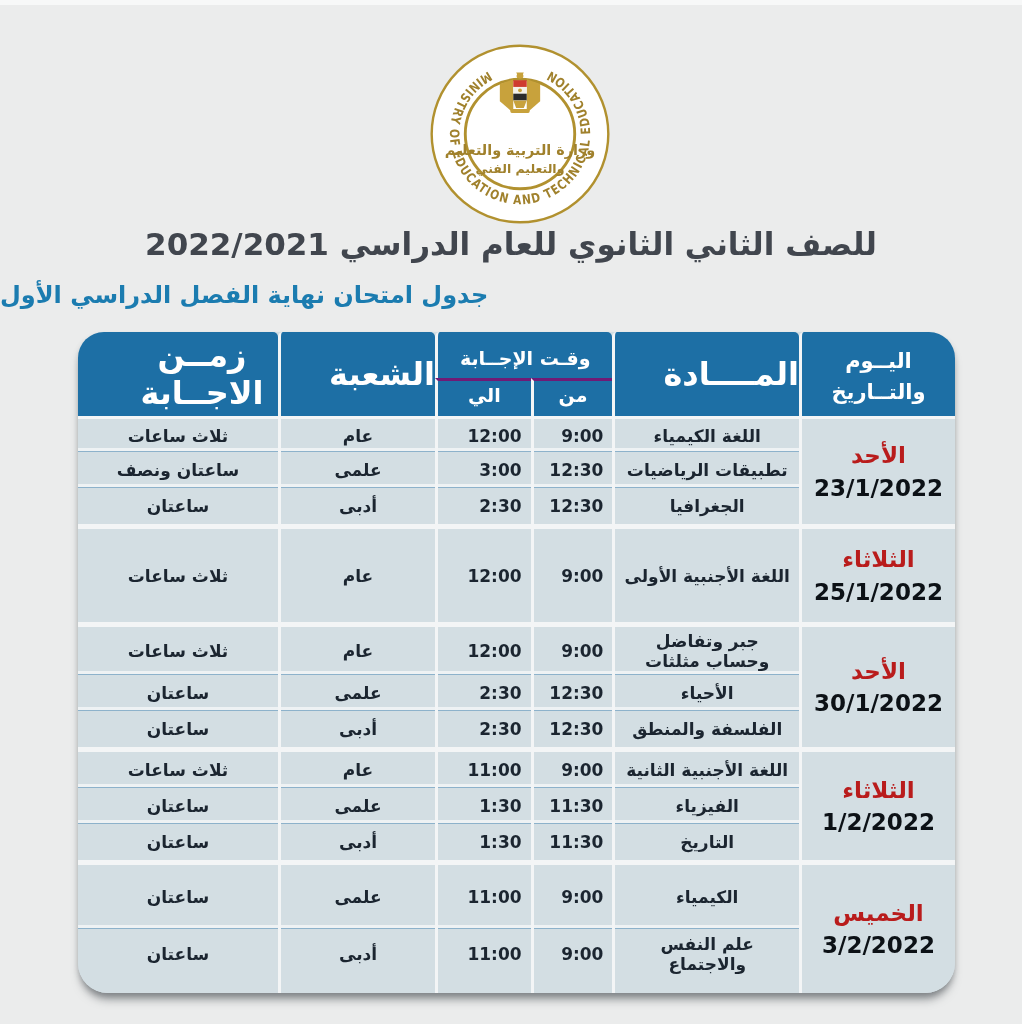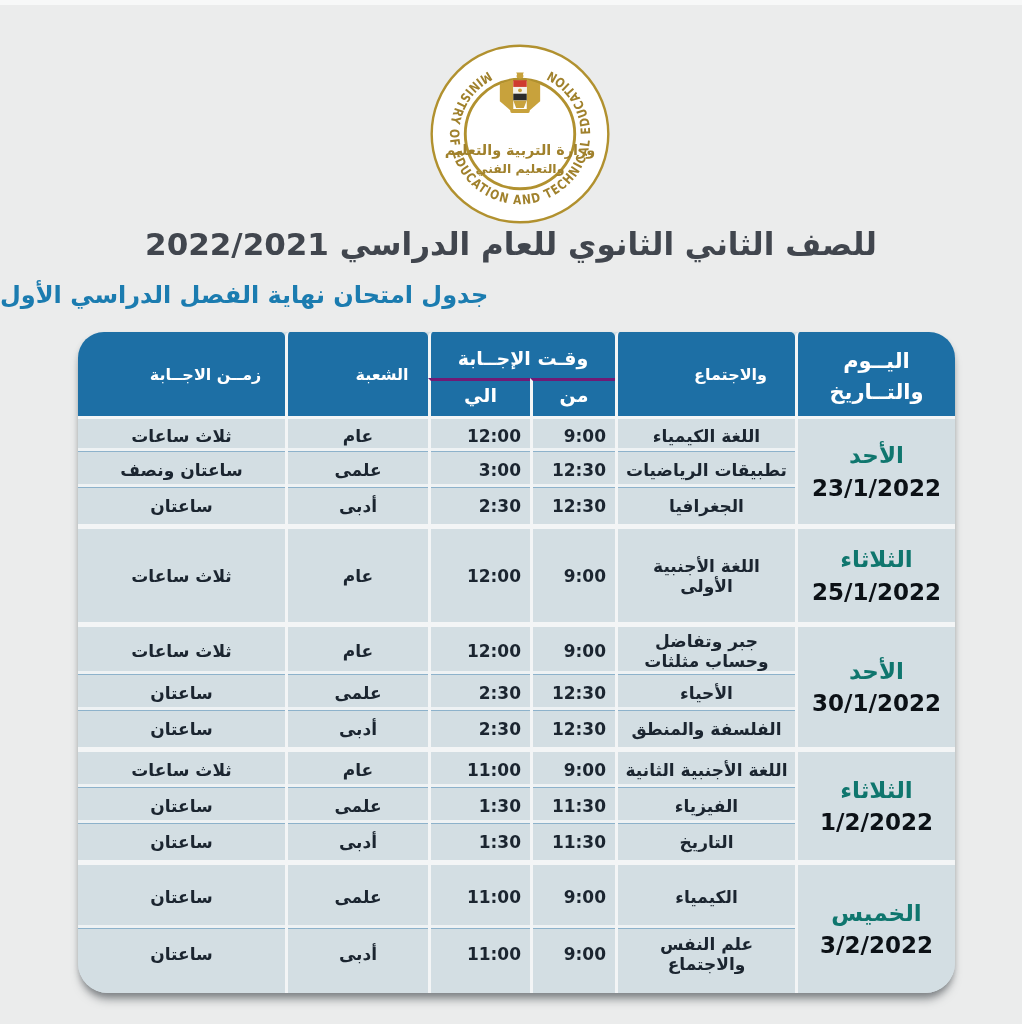--- a/index.html
+++ b/index.html
@@ -49,40 +49,40 @@
   }
   table{ width:100%; border-collapse:separate; border-spacing:0; direction:rtl; }
 
   th{
     background:var(--blue); color:#fff; font-weight:bold;
     text-align:center; vertical-align:middle;
   }
   thead th{ border-left:3px solid var(--gap); }
   thead th.c-duration{ border-left:none; }
   thead tr:first-child th{ border-radius:5px 5px 0 0; }
-  th.h-big{ font-size:16px;padding-left:48px; }
+  th.h-big{ font-size:32px;padding-left:48px; }
   th.h-day{ font-size:21px; line-height:1.5; padding-top:6px; }
   th.h-time{ font-size:19px; height:46px; padding-top:6px; }
   th.h-sub{ font-size:19px; height:38px; border-top:3px solid #701a75; padding-bottom:8px; }
 
   td{
     background:var(--cell); color:var(--ink);
     text-align:center; vertical-align:middle;
     border-left:3px solid var(--gap);
     font-size:17px; font-weight:700;
     padding:4px 6px;
   }
   td.c-duration{ border-left:none; }
   tbody tr:first-child td{ border-top:3px solid var(--gap); }
   td.c-subject{ font-size:17px; }
   td.c-from, td.c-to{ font-weight:bold; direction:ltr;text-align:right; }
   td.sep{ box-shadow: inset 0 -1px 0 var(--sep-blue), inset 0 -4px 0 var(--sep-light); }
 
   td.day-cell{ padding:6px 4px; }
-  .day-name{ font-size:23px; font-weight:800; color:#0f766e; line-height:1.45; }
+  .day-name{ font-size:23px; font-weight:800; color:#b91c1c; line-height:1.45; }
   .day-date{ font-size:23px; font-weight:800; color:#0c1116; direction:ltr; line-height:1.35; }
 
   tr.gap td{ height:5px; padding:0; background:var(--gap); border:none; }
   tbody tr.lastrow td{ padding-bottom:18px; }
 </style>
 </head>
 <body>
 
 <div class="logo-wrap">
   <svg viewBox="-100 -100 200 200" width="192" height="192">
@@ -124,21 +124,21 @@
       <col style="width:102px">
         <col style="width:143px">
         <col style="width:207px">
     </colgroup>
     <thead>
       <tr>
         <th rowspan="2" class="h-day">
           <div>اليــوم</div>
           <div>والتــاريخ</div>
         </th>
-        <th rowspan="2" class="h-big">والاجتماع</th>
+        <th rowspan="2" class="h-big">المــــادة</th>
         <th colspan="2" class="h-time">وقـت الإجــابة</th>
         <th rowspan="2" class="h-big">الشعبة</th>
         <th rowspan="2" class="h-big c-duration">زمــن الاجــابة</th>
       </tr>
       <tr>
         <th class="h-sub">من</th>
         <th class="h-sub">الي</th>
       </tr>
     </thead>
     <tbody id="schedule-body">

